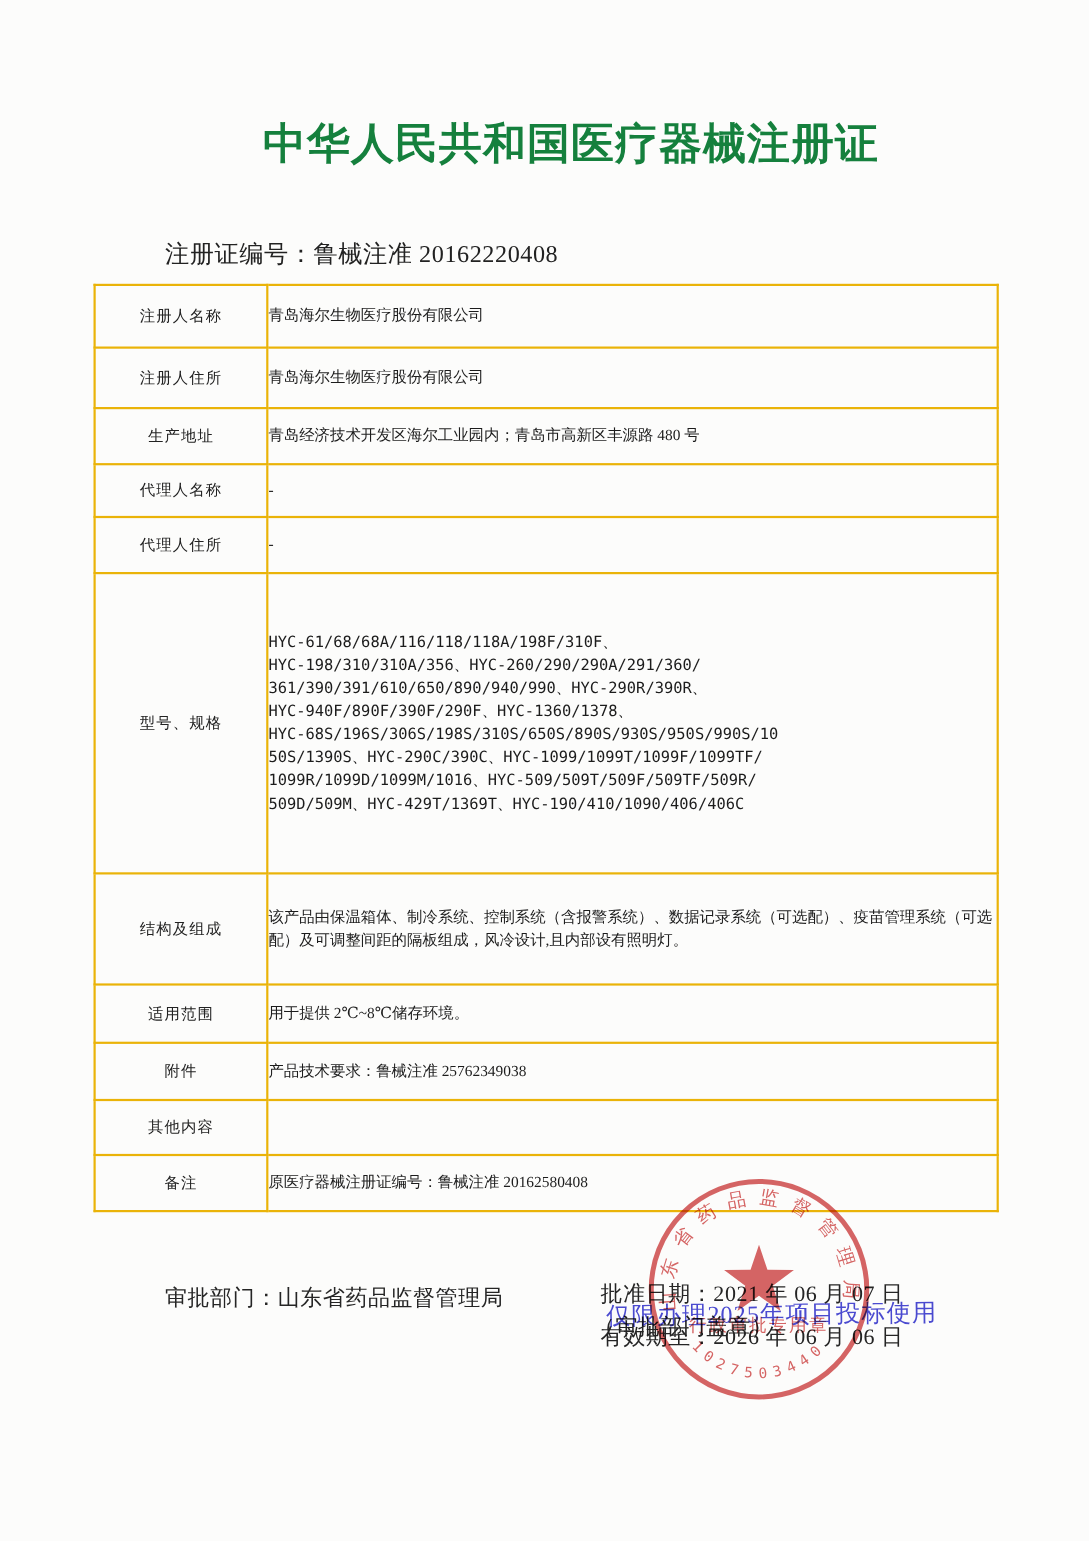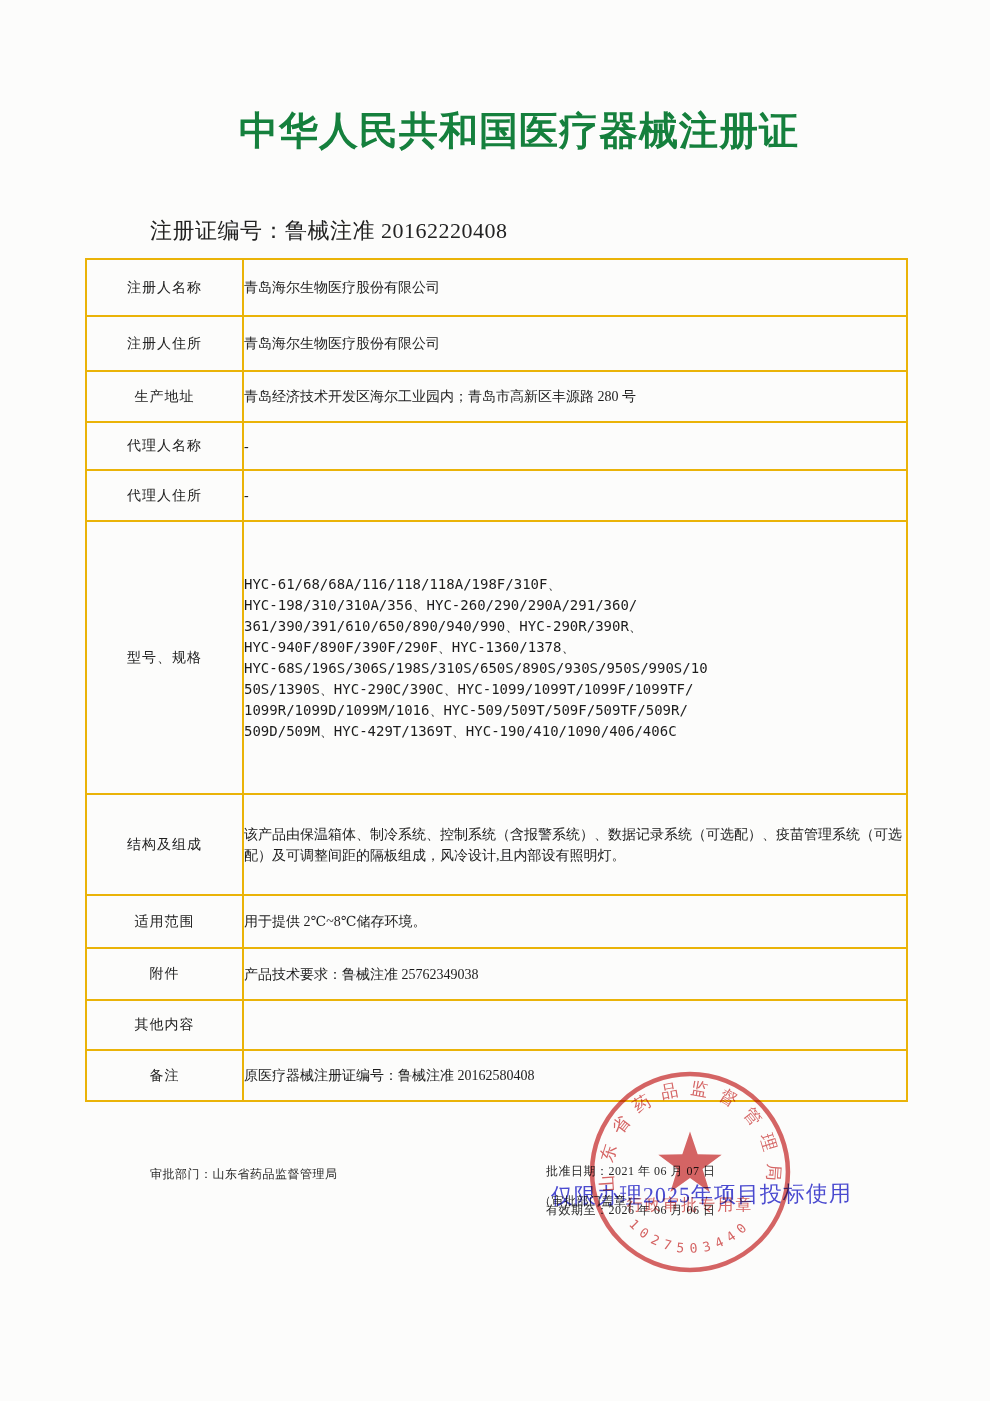--- a/index.html
+++ b/index.html
@@ -52,21 +52,21 @@
   tr.r10{height:52px}tr.r11{height:50px}tr.r12{height:51px}
   .models{
     font-family:"DejaVu Sans Mono","Liberation Mono",monospace;
     font-size:19px;
     line-height:1.72;
     white-space:pre-line;
     letter-spacing:0;
     border-radius:28px;
   }
   .remark-val{padding-left:62px;}
-  .footer-item{position:absolute;font-size:12px;color:#252525;letter-spacing:.5px;}
+  .footer-item{position:absolute;font-size:20px;color:#252525;letter-spacing:.5px;}
   .f-dept{left:150px;top:1166px;}
   .f-date{left:546px;top:1163px;}
   .f-valid{left:546px;top:1202px;}
   .f-sealnote{left:539px;top:1193px;}
   .watermark{
     position:absolute;left:551px;top:1180px;
     font-size:22px;letter-spacing:1px;
     color:#3b3bd0;
     transform:rotate(-0.6deg);
     opacity:.92;
@@ -94,21 +94,21 @@
       <tr class="r1">
     <td class="lbl">注册人名称</td>
     <td class="val">青岛海尔生物医疗股份有限公司</td>
   </tr>
   <tr class="r2">
     <td class="lbl">注册人住所</td>
     <td class="val">青岛海尔生物医疗股份有限公司</td>
   </tr>
   <tr class="r3">
     <td class="lbl">生产地址</td>
-    <td class="val">青岛经济技术开发区海尔工业园内；青岛市高新区丰源路 280 号</td>
+    <td class="val">青岛经济技术开发区海尔工业园内；青岛市高新区丰源路 480 号</td>
   </tr>
   <tr class="r4">
     <td class="lbl">代理人名称</td>
     <td class="val">-</td>
   </tr>
   <tr class="r5">
     <td class="lbl">代理人住所</td>
     <td class="val">-</td>
   </tr>
   <tr class="r7">

